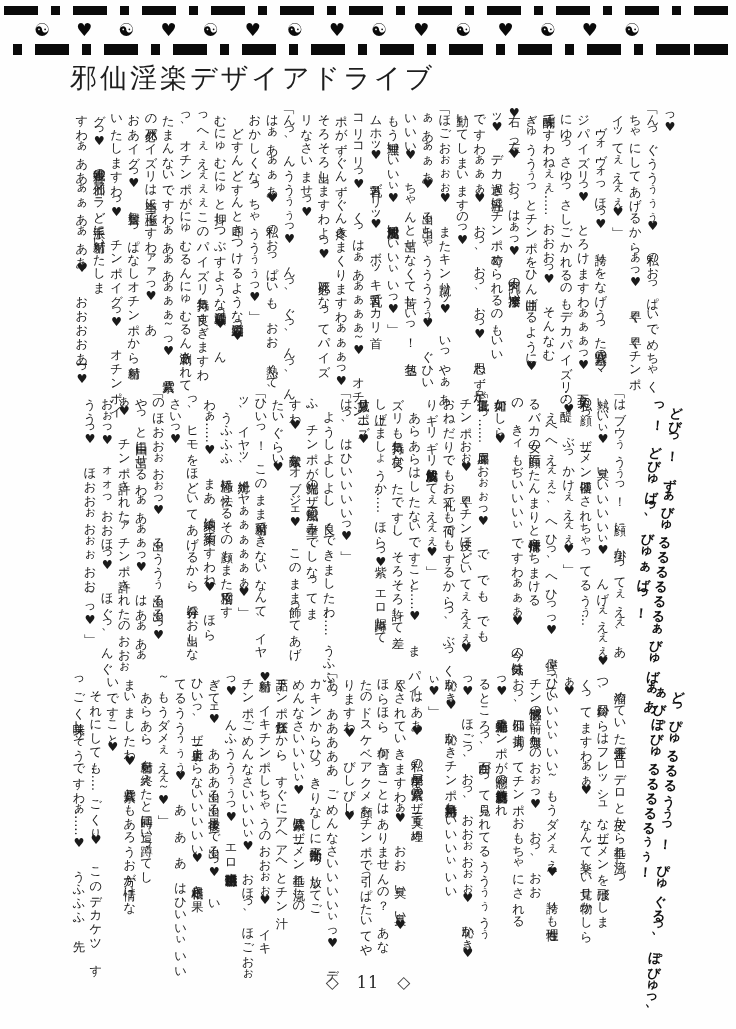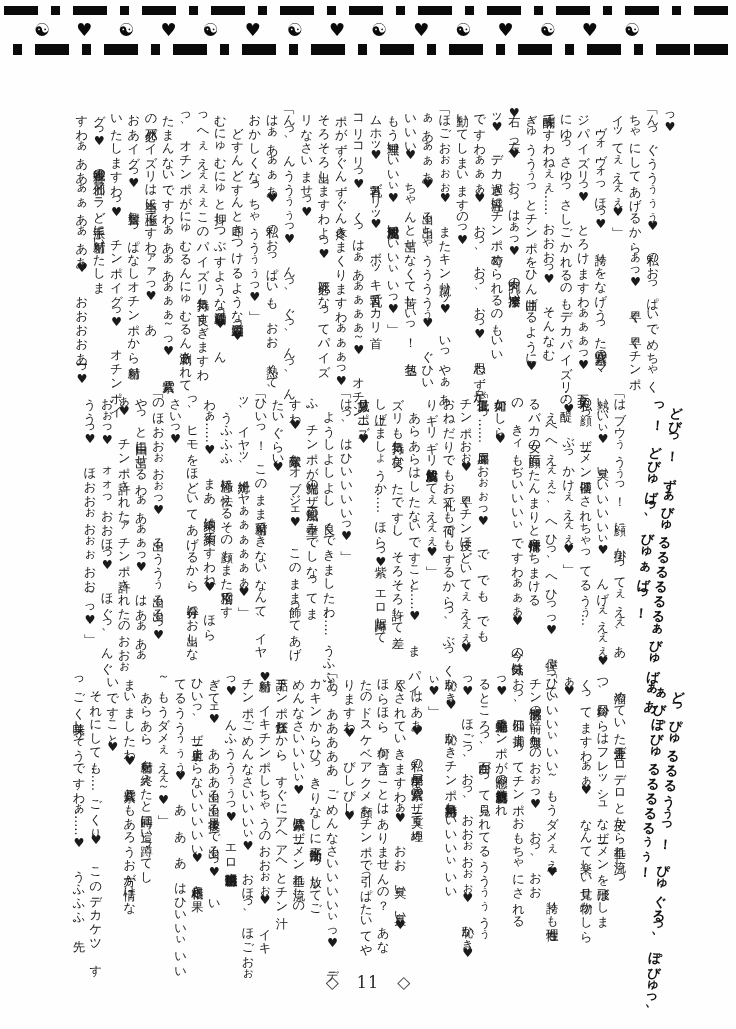--- a/index.html
+++ b/index.html
@@ -74,20 +74,21 @@
 <body>
 
 <div class="page">
 
   <div class="border-band">
     <div class="dash-row top"></div>
     <div class="symbol-row">☯♥☯♥☯♥☯♥☯♥☯♥☯♥☯</div>
     <div class="dash-row bottom"></div>
   </div>
 
+  <h1 class="title">邪仙淫楽デザイアドライブ</h1>
 
   <div class="vtext band1">っ♥
 「んっぐううぅぅぅ♥　私のおっぱいでめちゃく
 ちゃにしてあげるからぁっ♥　早く、早くチンポ
 イッてぇえぇぇ♥」
 　ヴォヴォっほっ♥　誇りをなげうった八雲紫のマ
 ジパイズリっ♥　とろけますわぁぁぁっ♥　交互
 にゆっさゆっさしごかれるのもデカパイズリの醍
 醐味ですわねぇぇ……お゙お゙お゙っ♥　そんなむ
 ぎゅううぅっとチンポをひん曲げるように♥

